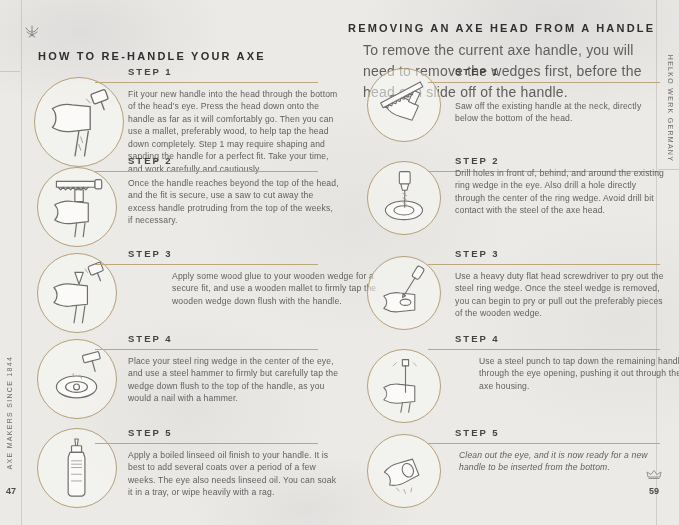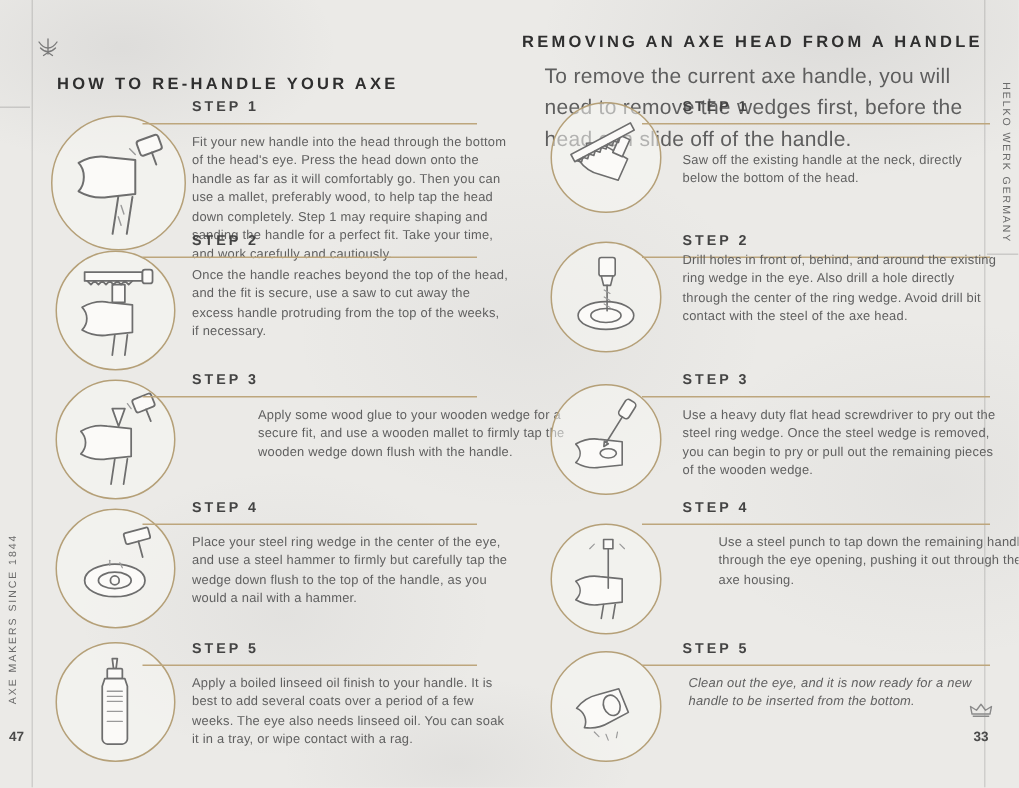--- a/index.html
+++ b/index.html
@@ -71,21 +71,21 @@
       <path d="M3 9 L2 4 L6 6.5 L9 2.5 L12 6.5 L16 4 L15 9 Z"></path>
       <line x1="3.5" y1="10.5" x2="14.5" y2="10.5"></line>
     </g>
   </svg>
 </div>
 
 <div class="vtext" style="left:-34px;top:423px;width:86px;transform:rotate(-90deg);">AXE MAKERS SINCE 1844</div>
 <div class="vtext" style="left:615px;top:105px;width:110px;transform:rotate(90deg);">HELKO WERK GERMANY</div>
 
 <div class="pagenum" style="left:6px;top:486px;">47</div>
-<div class="pagenum" style="left:649px;top:486px;">33</div>
+<div class="pagenum" style="left:649px;top:486px;">59</div>
 
 <div class="page-title" style="left:38px;top:22px;margin-top:28px;">HOW TO RE-HANDLE YOUR AXE</div>
 
 <div class="circle" style="left:34px;top:77px;width:88px;height:88px;">
   <svg viewBox="0 0 80 80">
     <path class="artfill" d="M12 26 C19 22 27 21 33 22 L52 24 L52 48 L33 50 C27 51 19 50 12 46 C17 41 17 31 12 26 Z"></path>
     <line class="art" x1="40" y1="50" x2="36" y2="76"></line>
     <line class="art" x1="50" y1="50" x2="46" y2="76"></line>
     <line class="artlight" x1="42" y1="56" x2="44" y2="62"></line>
     <line class="artlight" x1="40" y1="64" x2="42" y2="70"></line>
@@ -156,21 +156,21 @@
     <path class="artfill" d="M32 22 L48 22 L50 28 L50 70 C50 72 48 74 46 74 L34 74 C32 74 30 72 30 70 L30 28 Z"></path>
     <line class="artlight" x1="34" y1="32" x2="46" y2="32"></line>
     <line class="artlight" x1="34" y1="36" x2="46" y2="36"></line>
     <line class="artlight" x1="34" y1="40" x2="46" y2="40"></line>
     <line class="artlight" x1="34" y1="48" x2="46" y2="48"></line>
     <line class="artlight" x1="34" y1="56" x2="46" y2="56"></line>
   </svg>
 </div>
 <div class="step-title" style="left:128px;top:427px;">STEP 5</div>
 <div class="step-rule" style="left:95px;top:443px;width:223px;"></div>
-<div class="step-text" style="left:128px;top:449px;width:212px;">Apply a boiled linseed oil finish to your handle.  It is best to add several coats over a period of a few weeks. The eye also needs linseed oil.  You can soak it in a tray, or wipe contact with a rag.</div>
+<div class="step-text" style="left:128px;top:449px;width:212px;">Apply a boiled linseed oil finish to your handle.  It is best to add several coats over a period of a few weeks. The eye also needs linseed oil.  You can soak it in a tray, or wipe heavily with a rag.</div>
 
 <div class="page-title" style="left:348px;top:22px;">REMOVING AN AXE HEAD FROM A HANDLE</div>
 <div class="intro" style="left:363px;top:40px;width:300px;">To remove the current axe handle, you will need to remove the wedges first, before the head can slide off of the handle.</div>
 
 <div class="circle" style="left:367px;top:68px;width:72px;height:72px;">
   <svg viewBox="0 0 80 80">
     <g transform="rotate(24 40 44)">
       <path class="artfill" d="M18 36 C25 32 33 31 39 32 L56 34 L56 54 L39 56 C33 57 25 56 18 52 C23 47 23 41 18 36 Z"></path>
       <rect class="artfill" x="42" y="18" width="9" height="16"></rect>
     </g>
@@ -206,21 +206,21 @@
     <ellipse class="art" cx="42" cy="52" rx="7" ry="4"></ellipse>
     <g transform="rotate(32 52 24)">
       <rect class="artfill" x="47" y="4" width="10" height="16" rx="3"></rect>
       <line class="art" x1="52" y1="20" x2="52" y2="46"></line>
       <path class="art" d="M50 46 L54 46 L52 50 Z"></path>
     </g>
   </svg>
 </div>
 <div class="step-title" style="left:455px;top:248px;">STEP 3</div>
 <div class="step-rule" style="left:428px;top:264px;width:232px;"></div>
-<div class="step-text" style="left:455px;top:270px;width:212px;">Use a heavy duty flat head screwdriver to pry out the steel ring wedge.  Once the steel wedge is removed, you can begin to pry or pull out the remaining pieces of the wooden wedge.</div>
+<div class="step-text" style="left:455px;top:270px;width:212px;">Use a heavy duty flat head screwdriver to pry out the steel ring wedge.  Once the steel wedge is removed, you can begin to pry or pull out the preferably pieces of the wooden wedge.</div>
 
 <div class="circle" style="left:367px;top:349px;width:72px;height:72px;">
   <svg viewBox="0 0 80 80">
     <path class="artfill" d="M14 42 C21 38 29 37 35 38 L54 40 L54 60 L35 62 C29 63 21 62 14 58 C19 53 19 47 14 42 Z"></path>
     <rect class="artfill" x="38" y="6" width="8" height="8"></rect>
     <line class="art" x1="42" y1="14" x2="42" y2="48"></line>
     <line class="art" x1="38" y1="62" x2="36" y2="74"></line>
     <line class="art" x1="48" y1="62" x2="46" y2="74"></line>
     <line class="artlight" x1="52" y1="10" x2="56" y2="14"></line>
     <line class="artlight" x1="30" y1="10" x2="26" y2="14"></line>

